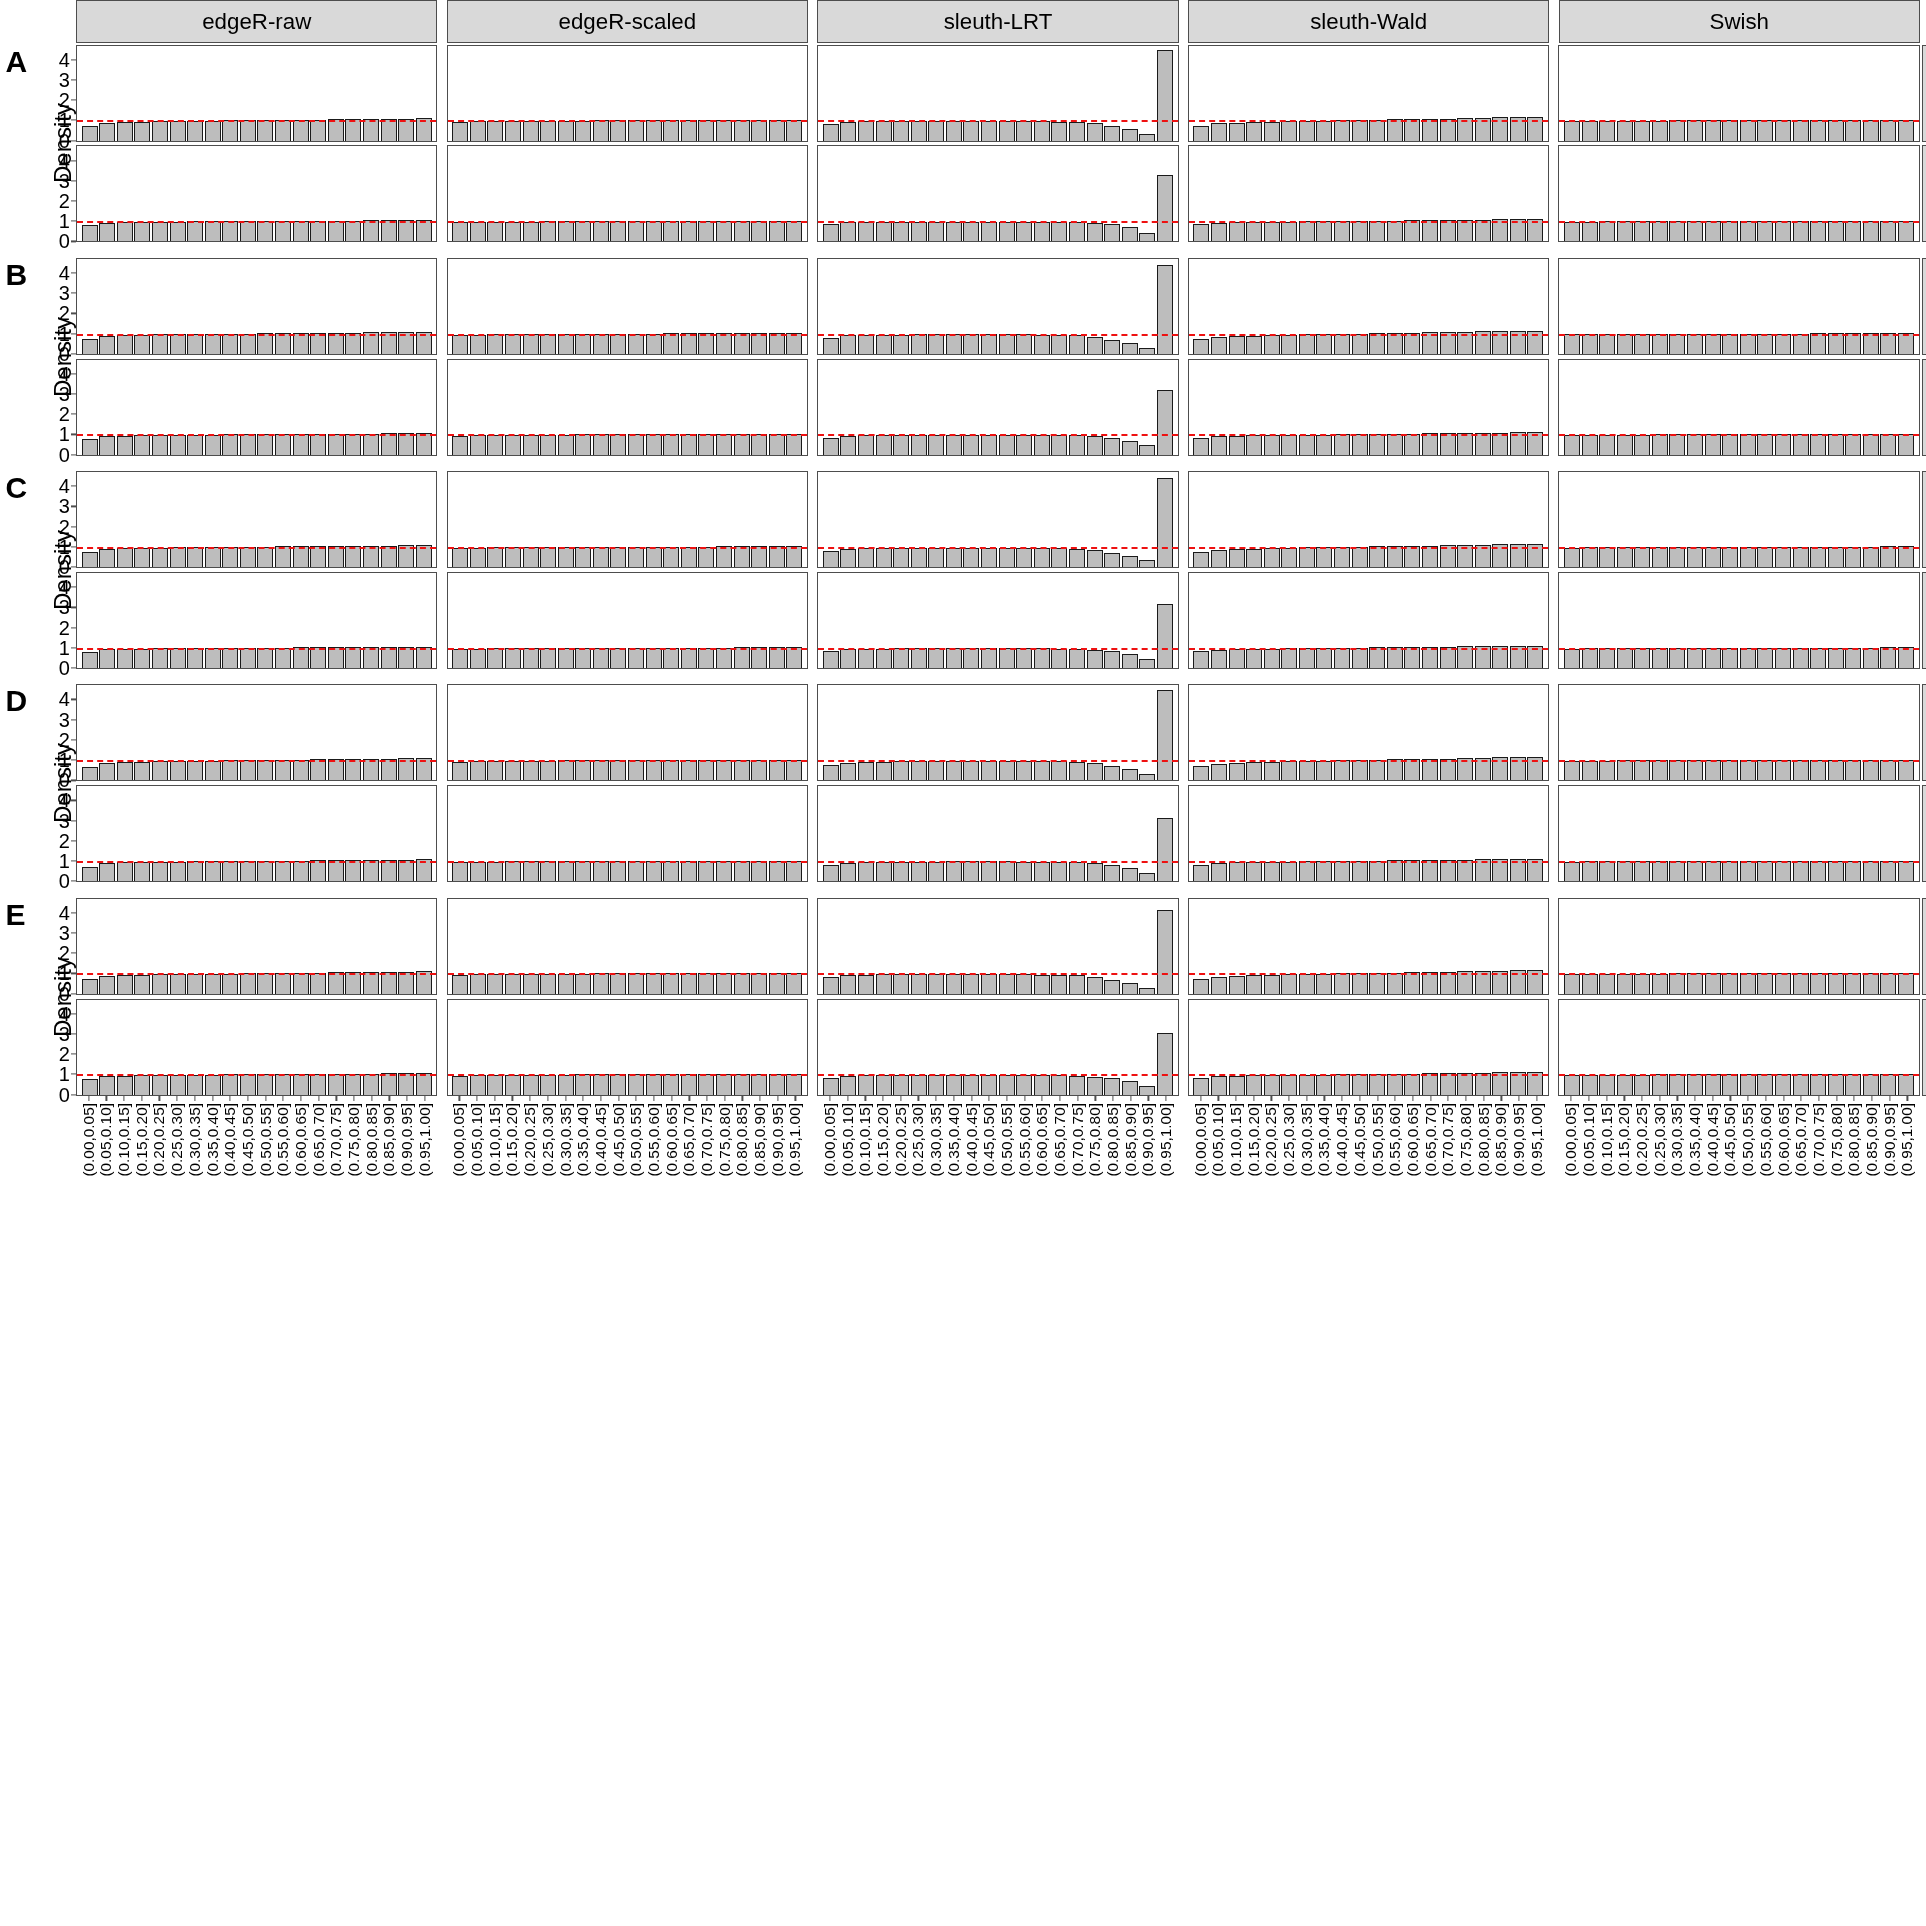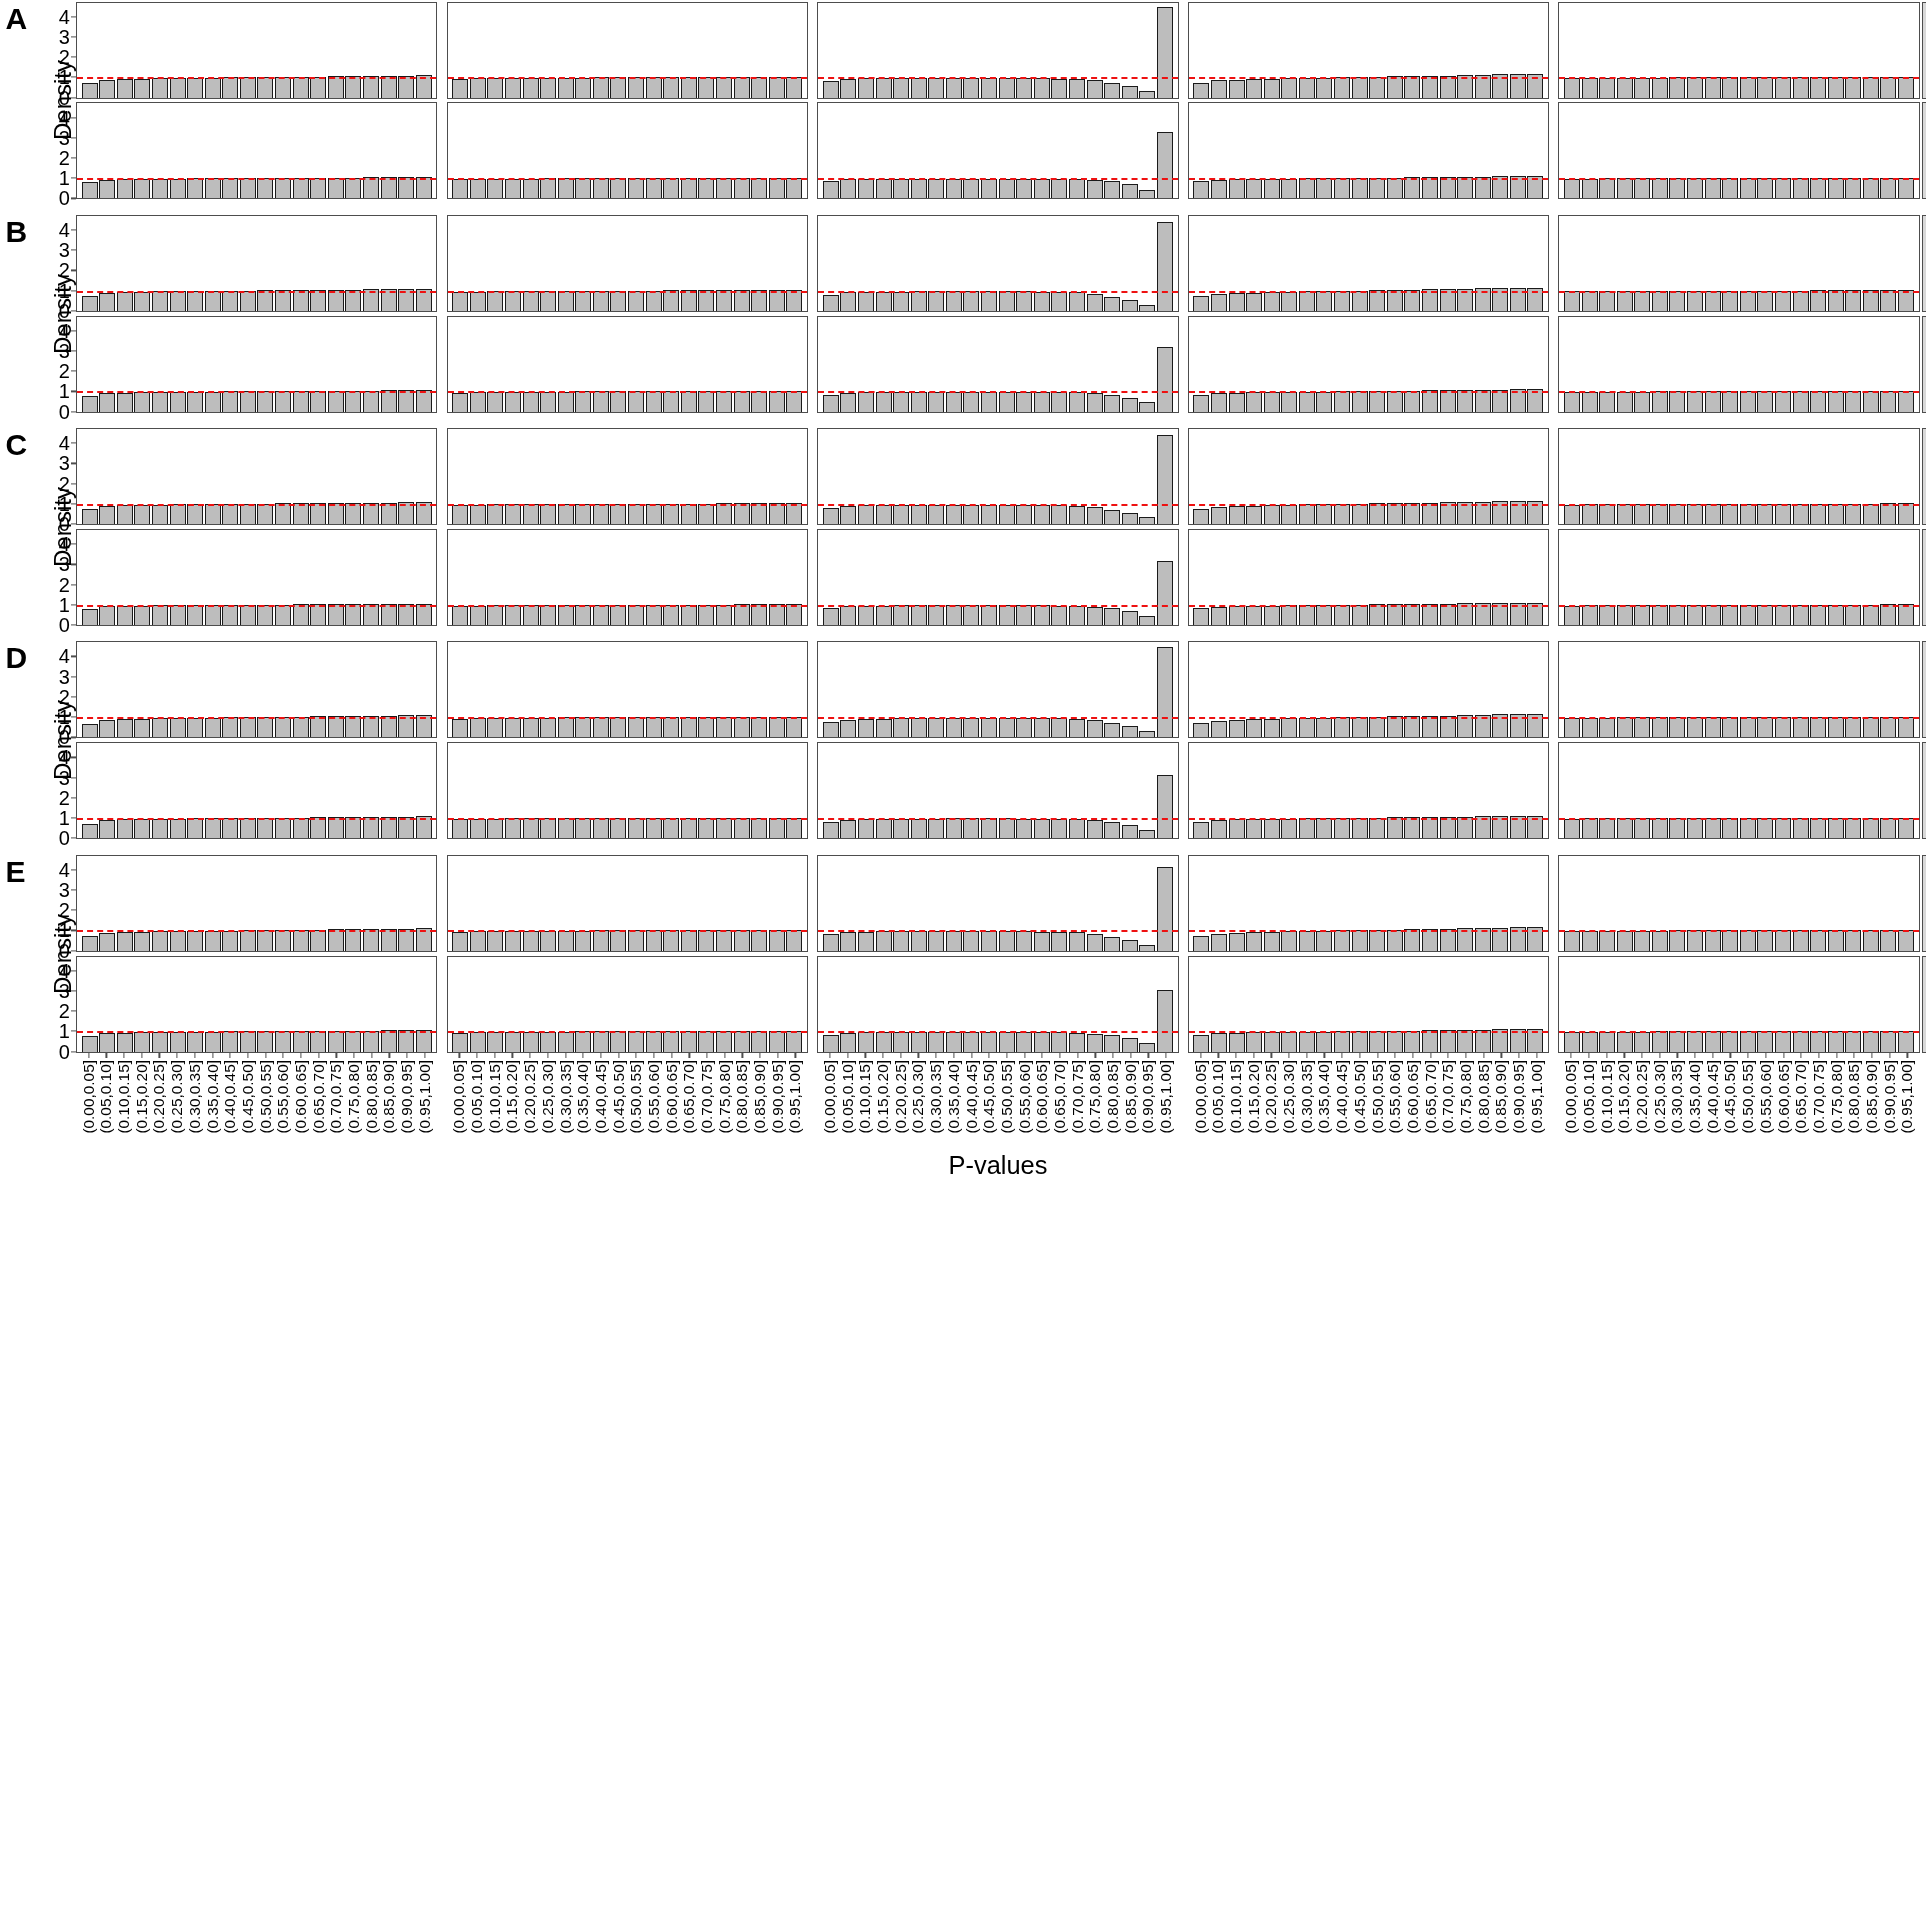--- a/index.html
+++ b/index.html
@@ -198,20 +198,27 @@
     margin-top: 2.3px;
     margin-left: 76px;
     margin-right: 45px;
   }
 </style>
 </head>
 <body>
 
 <div id="root">
 
+  <div class="colhead-row" id="colhead-row">
+      <div class="colhead">edgeR-raw</div>
+      <div class="colhead">edgeR-scaled</div>
+      <div class="colhead">sleuth-LRT</div>
+      <div class="colhead">sleuth-Wald</div>
+      <div class="colhead">Swish</div>
+    </div>
 
   <div id="blocks">
       <div class="block" style="margin-top: 1.5px;">
         <div class="block-letter">A</div>
         <div class="block-ylabel">Density</div>
         <div class="facet-row" style="margin-top: 0px;">
           <div class="panels">
             <div class="panel" style="height: 97px;">
               <div class="yaxis">
                 <div class="ytick" style="top: 100%;">0</div>
@@ -2065,15 +2072,14 @@
             <div class="lab">(0.90,0.95]</div>
           </div>
           <div class="xtick">
             <div class="mark"></div>
             <div class="lab">(0.95,1.00]</div>
           </div>
         </div>
       </div>
     </div>
 
-  <div class="xlabel">P-values</div>
 </div>
 
 
 </body></html>

